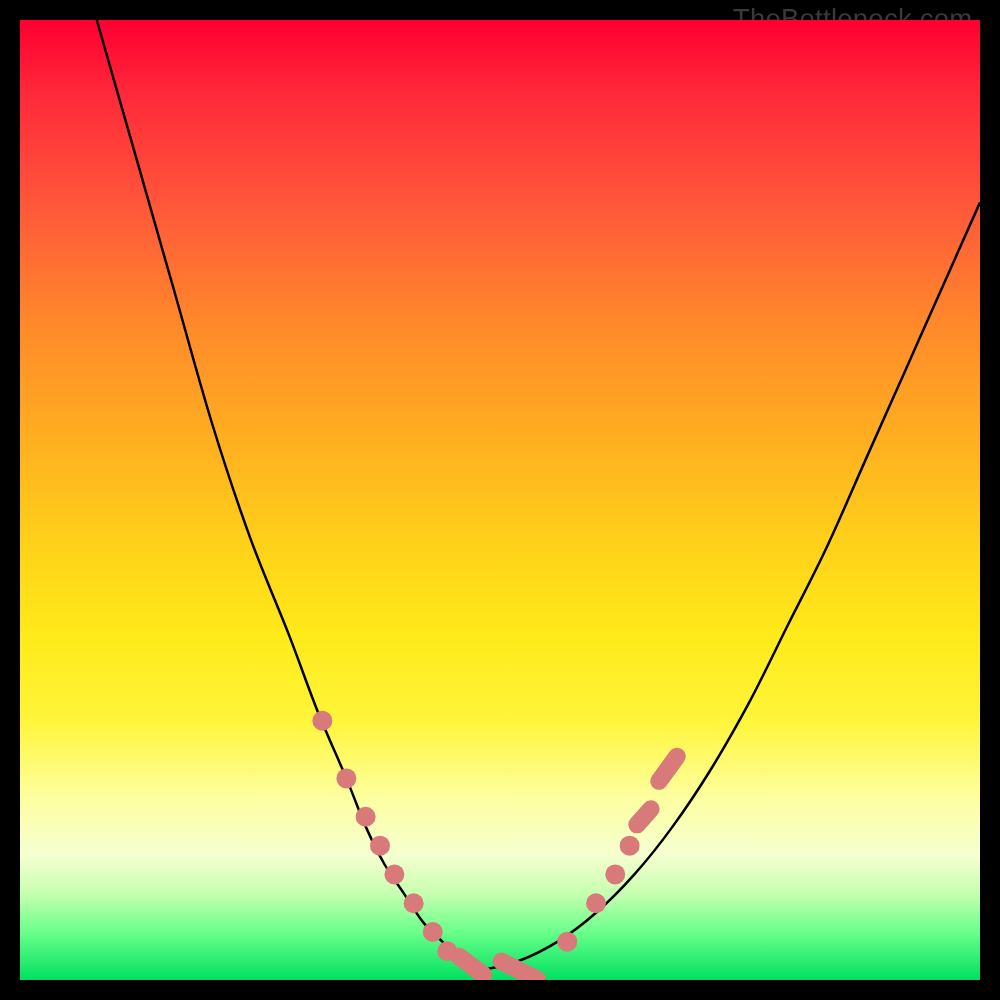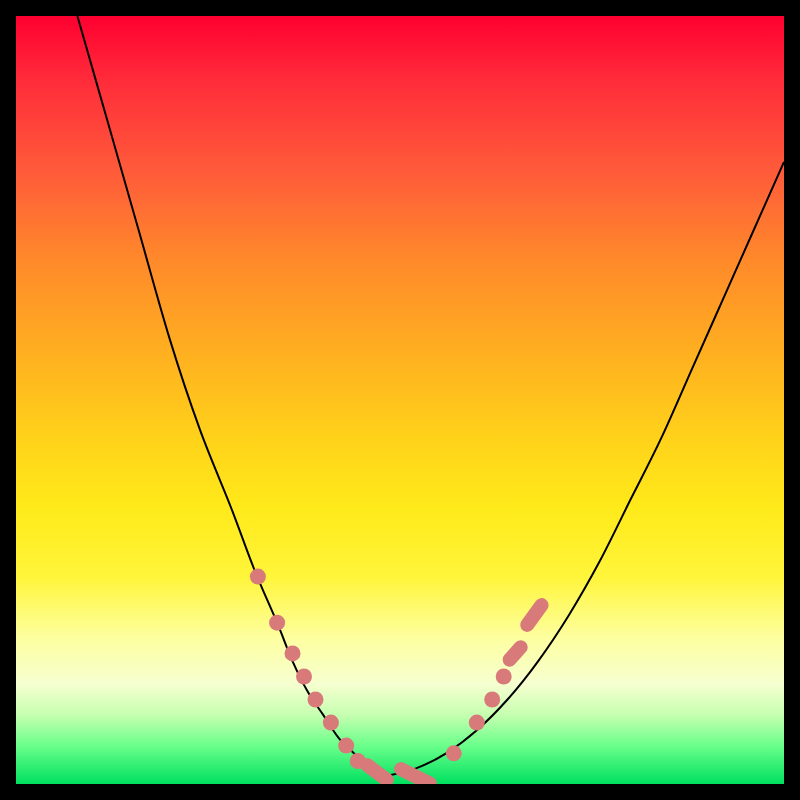--- a/index.html
+++ b/index.html
@@ -68,20 +68,21 @@
   }
   .marker-pill {
     fill: #d87a7a;
     stroke: none;
   }
 </style>
 </head>
 <body>
 
 <div class="frame">
+  <div class="watermark">TheBottleneck.com</div>
 
   <div class="plot-area">
     <svg class="curves" viewBox="0 0 768 768" preserveAspectRatio="none">
       <path id="left-curve" class="curve-path" d="M 61.4 0.0 C 66.6 17.9, 81.9 71.7, 92.2 107.5 C 102.4 143.4, 112.6 179.2, 122.9 215.0 C 133.1 250.9, 143.4 289.3, 153.6 322.6 C 163.8 355.8, 174.1 386.6, 184.3 414.7 C 194.6 442.9, 206.1 468.5, 215.0 491.5 C 224.0 514.6, 230.4 533.8, 238.1 553.0 C 245.8 572.2, 254.7 591.4, 261.1 606.7 C 267.5 622.1, 271.4 633.6, 276.5 645.1 C 281.6 656.6, 286.7 666.9, 291.8 675.8 C 297.0 684.8, 302.1 691.2, 307.2 698.9 C 312.3 706.6, 317.4 715.5, 322.6 721.9 C 327.7 728.3, 332.8 732.2, 337.9 737.3 C 343.0 742.4, 348.2 748.8, 353.3 752.6 C 358.4 756.5, 366.1 759.0, 368.6 760.3"></path>
       <path id="right-curve" class="curve-path" d="M 368.6 760.3 C 373.8 759.0, 389.1 756.5, 399.4 752.6 C 409.6 748.8, 419.8 743.7, 430.1 737.3 C 440.3 730.9, 450.6 723.2, 460.8 714.2 C 471.0 705.3, 481.3 695.0, 491.5 683.5 C 501.8 672.0, 512.0 659.2, 522.2 645.1 C 532.5 631.0, 542.7 615.7, 553.0 599.0 C 563.2 582.4, 573.4 564.5, 583.7 545.3 C 593.9 526.1, 604.2 504.3, 614.4 483.8 C 624.6 463.4, 634.9 444.2, 645.1 422.4 C 655.4 400.6, 665.6 376.3, 675.8 353.3 C 686.1 330.2, 696.3 307.2, 706.6 284.2 C 716.8 261.1, 727.0 238.1, 737.3 215.0 C 747.5 192.0, 762.9 157.4, 768.0 145.9"></path>
       <g id="markers-group">
           <circle cx="241.9" cy="560.6" r="8" class="marker"></circle>
           <circle cx="261.1" cy="606.7" r="8" class="marker"></circle>
           <circle cx="276.5" cy="637.4" r="8" class="marker"></circle>
           <circle cx="288.0" cy="660.5" r="8" class="marker"></circle>

